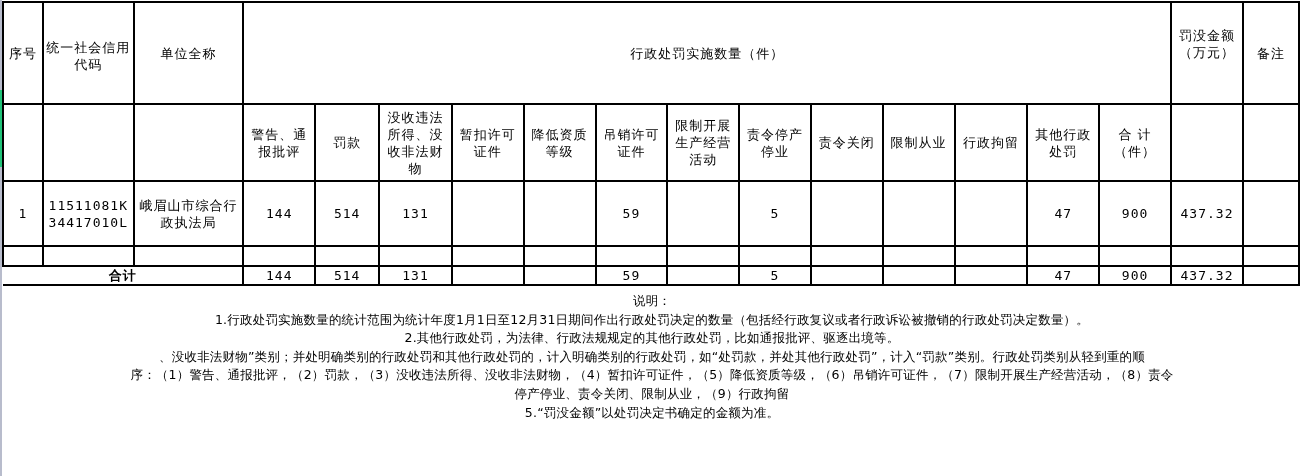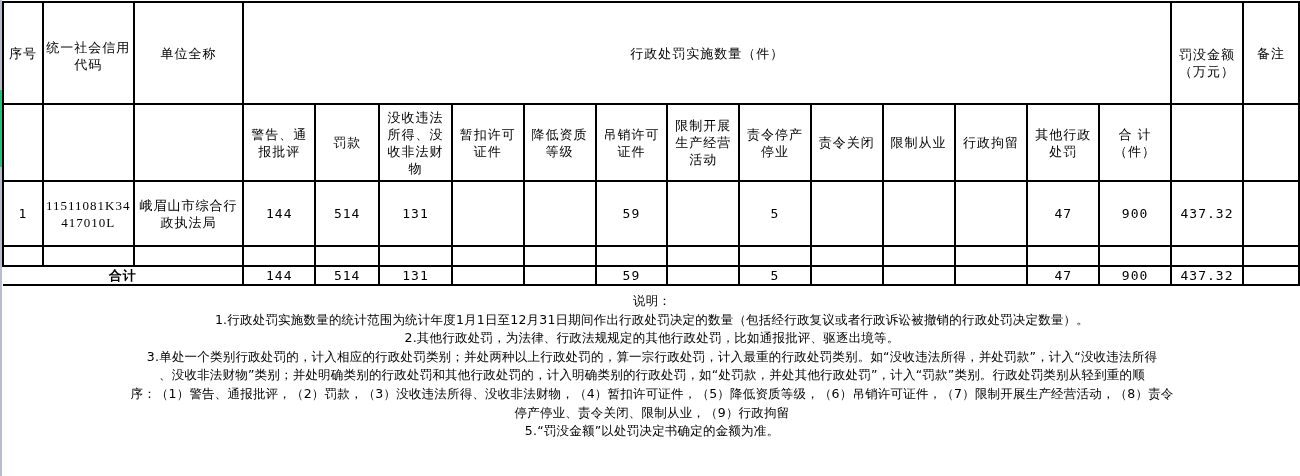--- a/index.html
+++ b/index.html
@@ -43,21 +43,21 @@
     <col style="width:72px">
       <col style="width:72px">
       <col style="width:56px">
   </colgroup>
   <tbody>
       <tr style="height:102px">
     <td class="big">序号</td>
     <td class="big" style="vertical-align:top;padding-top:36px;">统一社会信用代码</td>
     <td class="big">单位全称</td>
     <td colspan="13" class="big">行政处罚实施数量（件）</td>
-    <td style="vertical-align:top;padding-top:43px;font-family:Liberation Serif, serif;">罚没金额（万元）</td>
+    <td style="vertical-align:top;padding-top:24px;font-family:Liberation Serif, serif;">罚没金额（万元）</td>
     <td>备注</td>
   </tr>
   <tr style="height:77px">
     <td></td>
     <td></td>
     <td></td>
     <td>警告、通报批评</td>
     <td>罚款</td>
     <td>没收违法所得、没收非法财物</td>
     <td>暂扣许可证件</td>
@@ -68,21 +68,21 @@
     <td>责令关闭</td>
     <td>限制从业</td>
     <td>行政拘留</td>
     <td>其他行政处罚</td>
     <td>合 计（件）</td>
     <td></td>
     <td></td>
   </tr>
   <tr style="height:65px">
     <td class="num">1</td>
-    <td class="num" style="word-break:break-all;font-family:Liberation Serif, serif;">11511081K34417010L</td>
+    <td class="num" style="word-break:break-all;">11511081K34417010L</td>
     <td class="big">峨眉山市综合行政执法局</td>
     <td class="num">144</td>
     <td class="num">514</td>
     <td class="num">131</td>
     <td class="num"></td>
     <td class="num"></td>
     <td class="num">59</td>
     <td class="num"></td>
     <td class="num">5</td>
     <td class="num"></td>
@@ -131,18 +131,17 @@
     <td class="num">437.32</td>
     <td></td>
   </tr>
 </tbody>
   </table>
 
 <div class="notes">
   <div>说明：</div>
   <div>1.行政处罚实施数量的统计范围为统计年度1月1日至12月31日期间作出行政处罚决定的数量（包括经行政复议或者行政诉讼被撤销的行政处罚决定数量）。</div>
   <div>2.其他行政处罚，为法律、行政法规规定的其他行政处罚，比如通报批评、驱逐出境等。</div>
-  <div>3.单处一个类别行政处罚的，计入相应的行政处罚类别；并处两种以上行政处罚的，算一宗行政处罚，计入最重的行政处罚类别。如“没收违法所得，并处罚款”，计入“没收违法所得</div>
   <div>、没收非法财物”类别；并处明确类别的行政处罚和其他行政处罚的，计入明确类别的行政处罚，如“处罚款，并处其他行政处罚”，计入“罚款”类别。行政处罚类别从轻到重的顺</div>
   <div>序：（1）警告、通报批评，（2）罚款，（3）没收违法所得、没收非法财物，（4）暂扣许可证件，（5）降低资质等级，（6）吊销许可证件，（7）限制开展生产经营活动，（8）责令</div>
   <div>停产停业、责令关闭、限制从业，（9）行政拘留</div>
   <div>5.“罚没金额”以处罚决定书确定的金额为准。</div>
 </div>
 
 </body></html>

